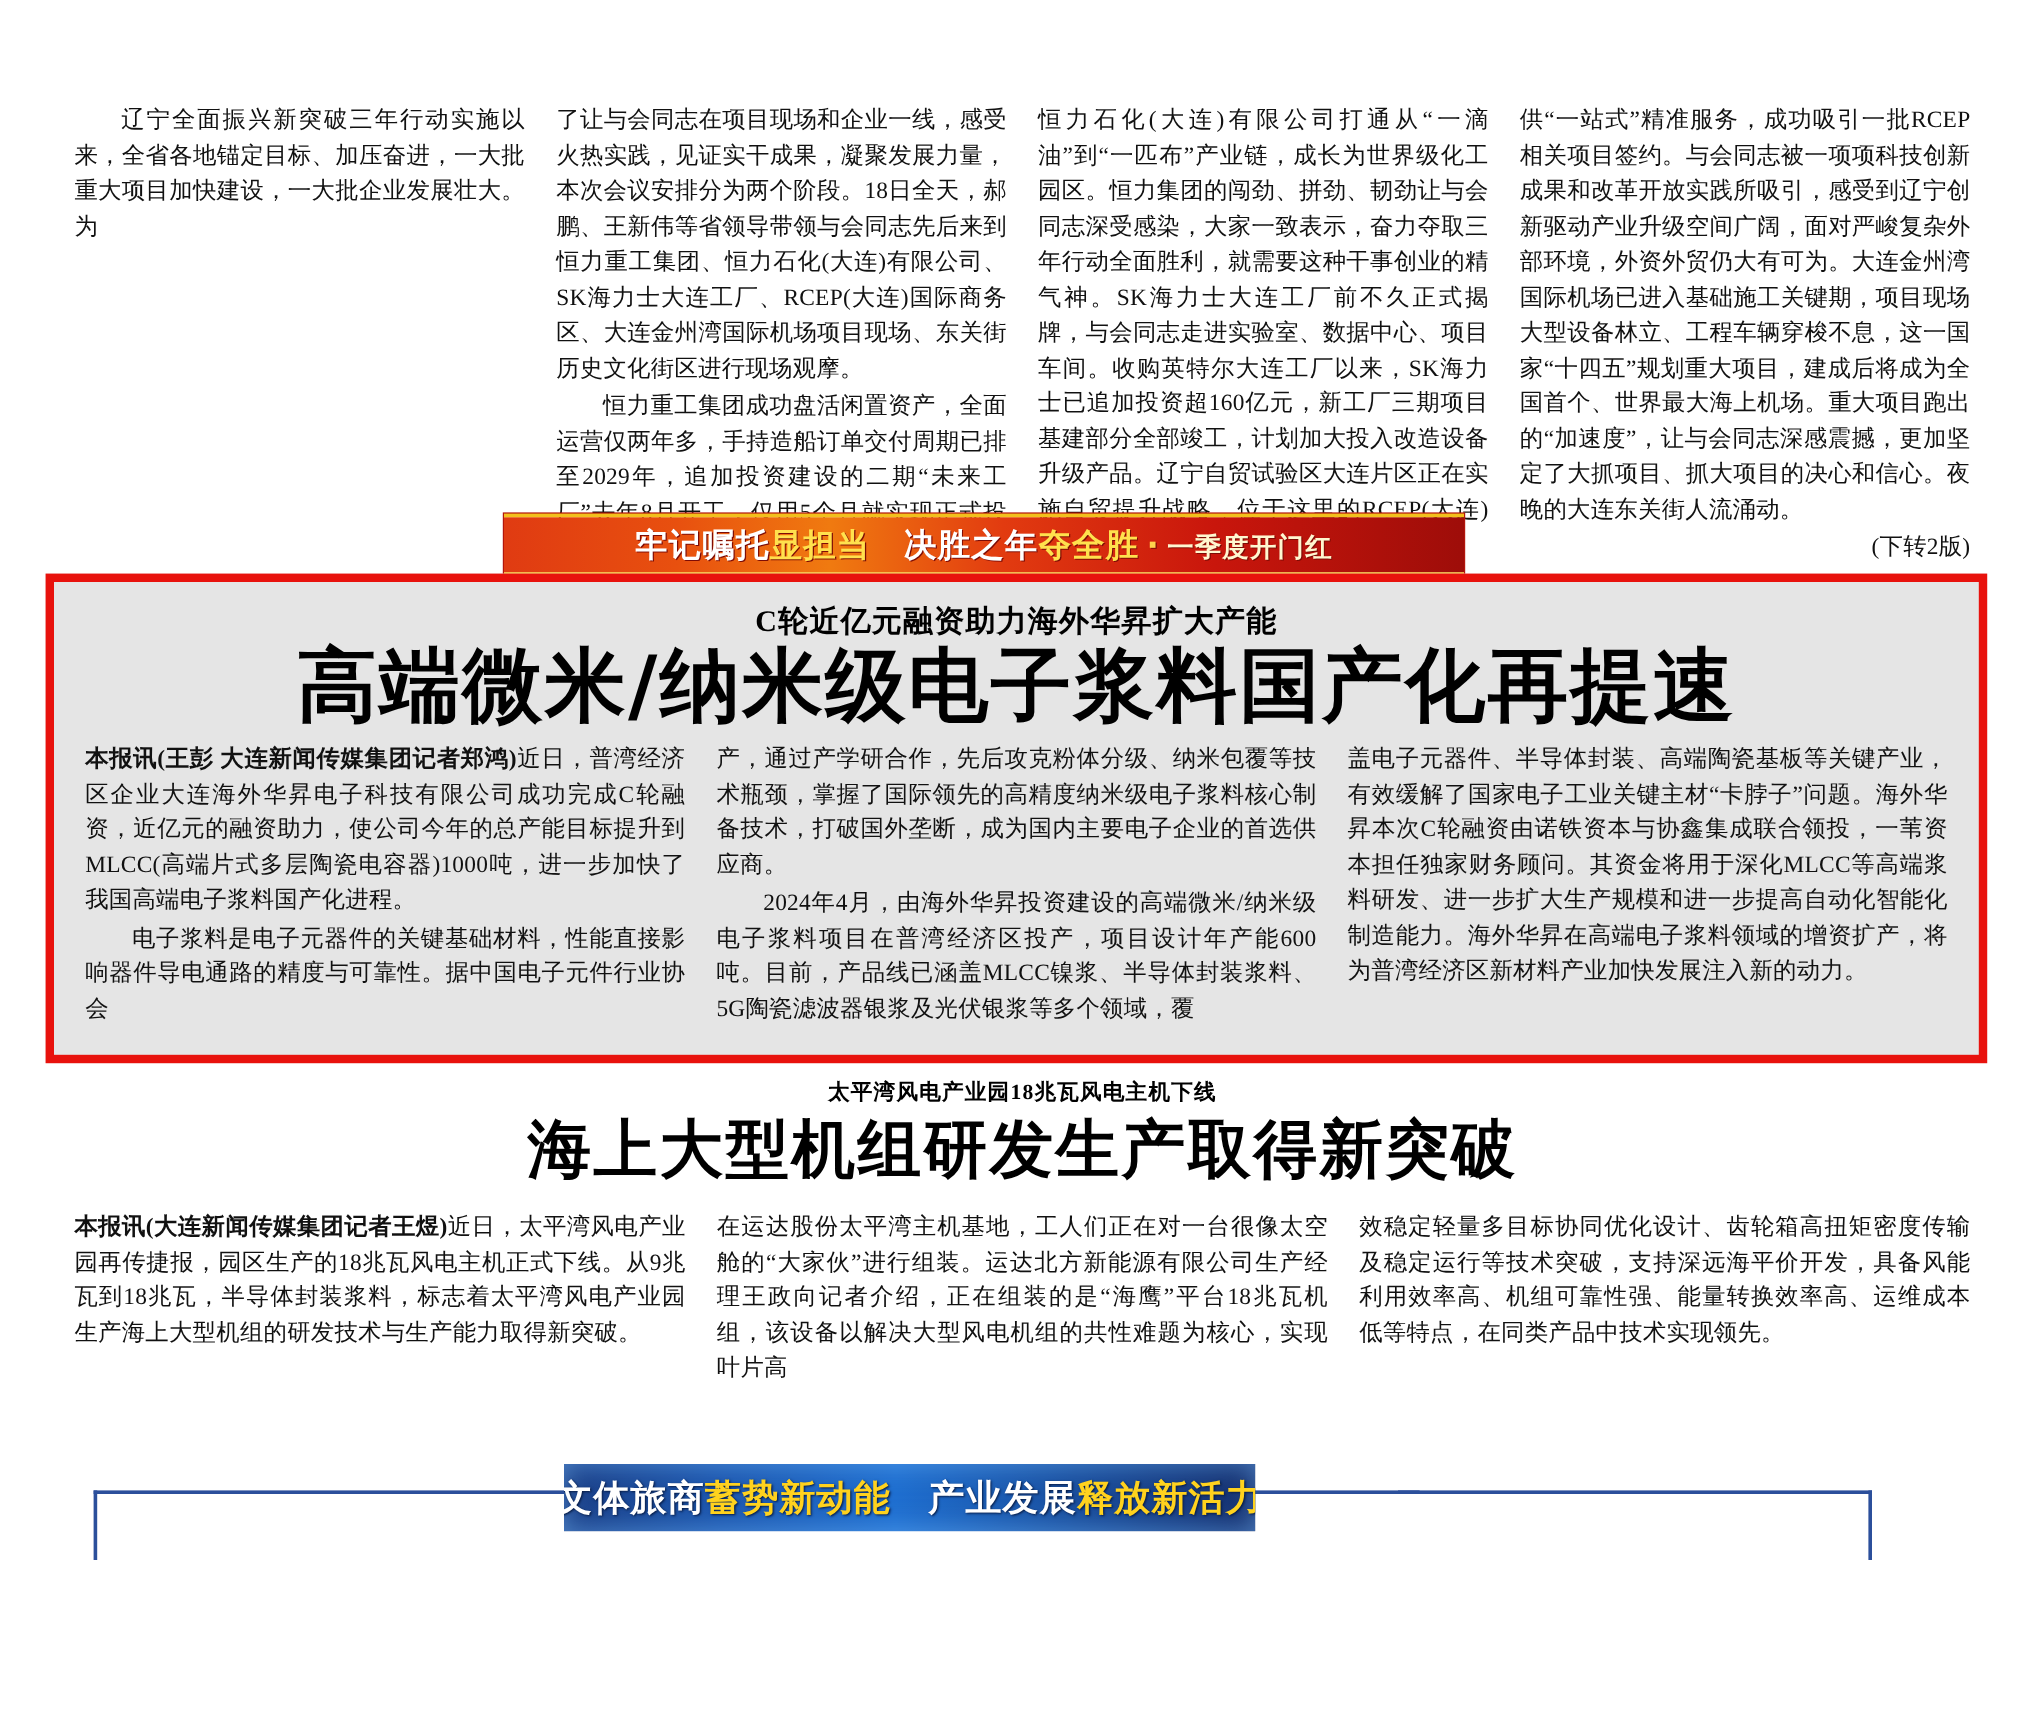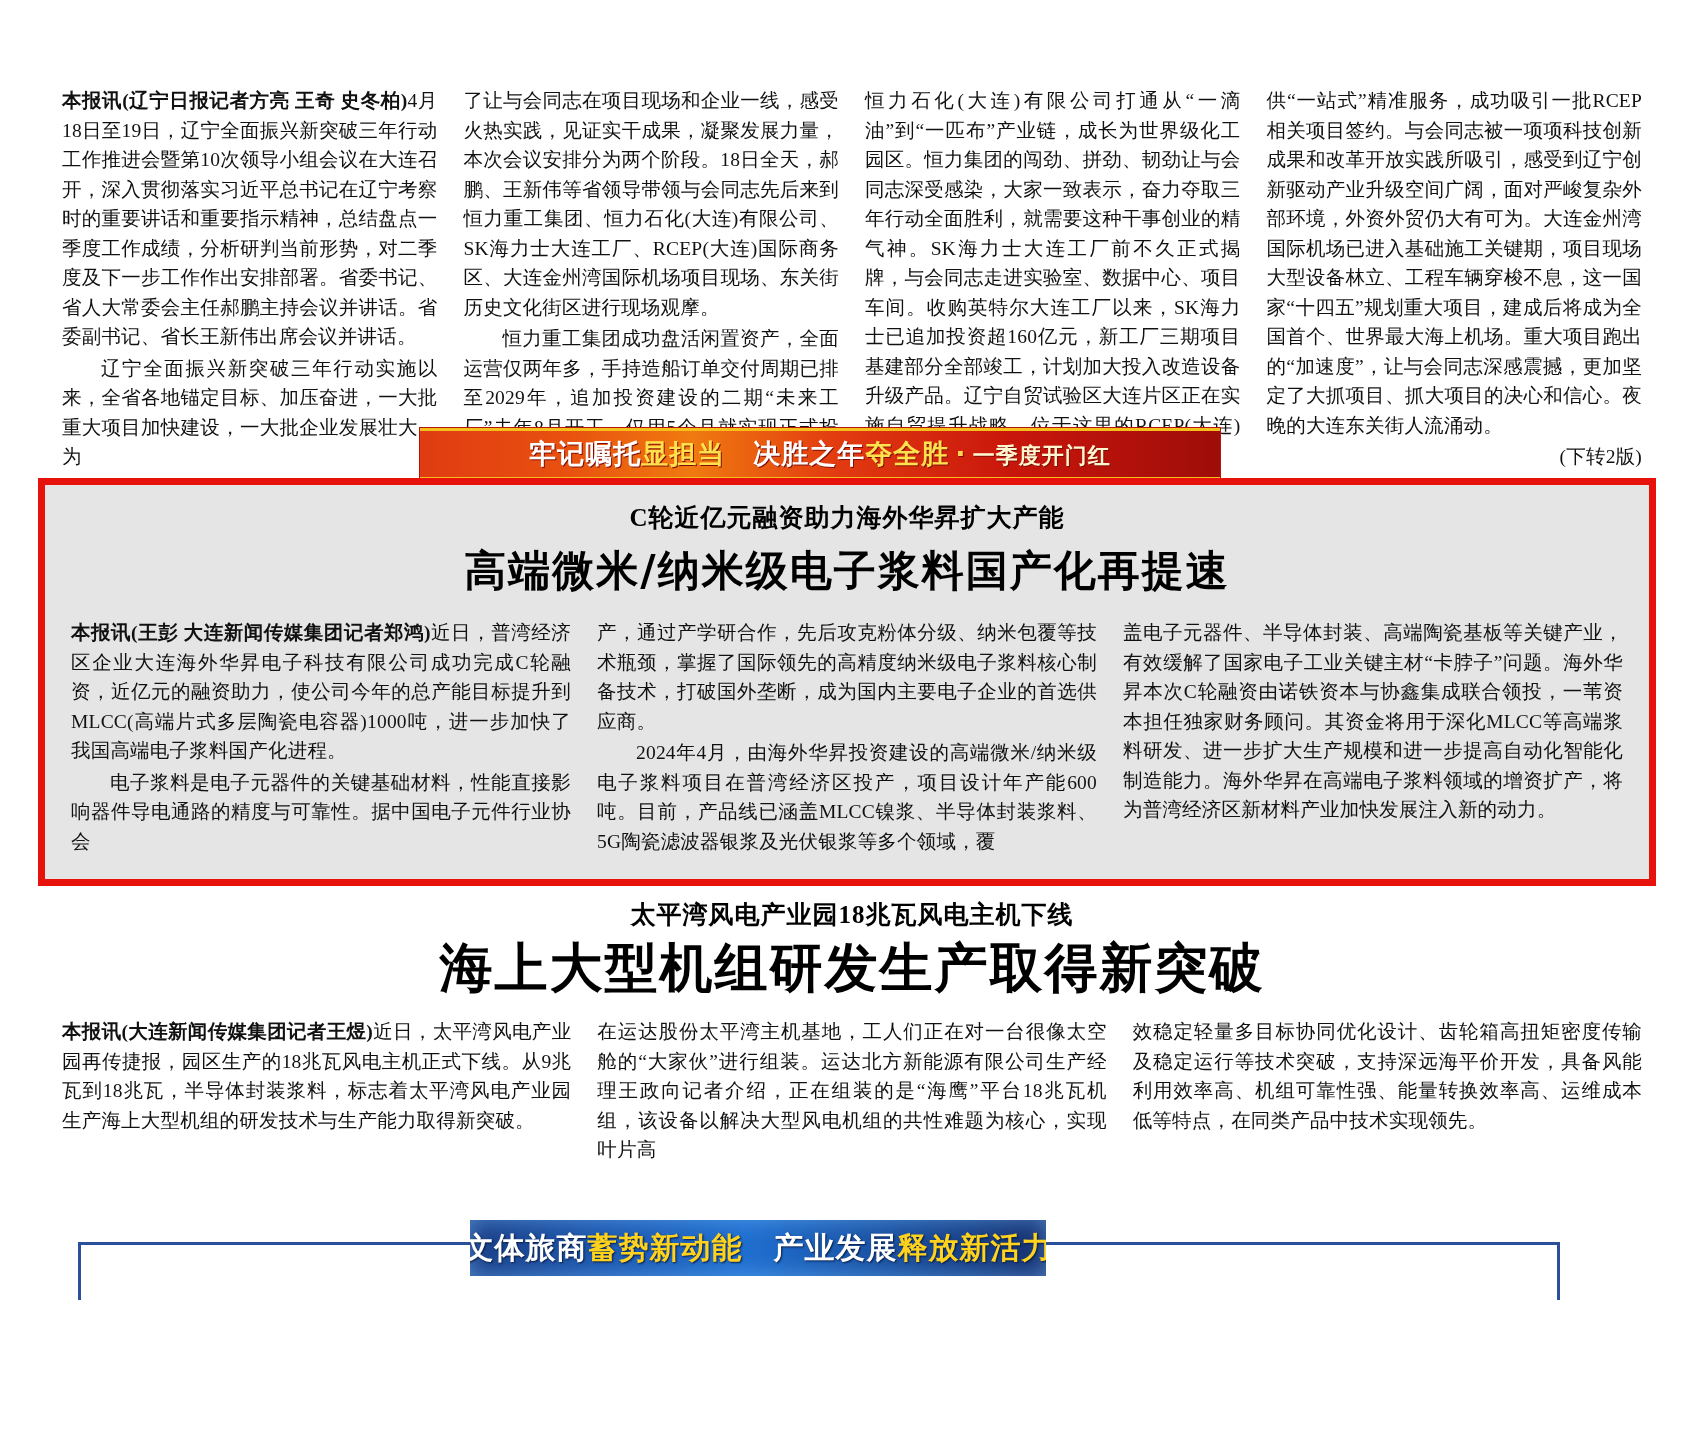--- a/index.html
+++ b/index.html
@@ -102,37 +102,37 @@
     text-align: center;
     font-size: 25px;
     font-weight: bold;
     letter-spacing: 1px;
     color: #000;
     margin-bottom: 6px;
     font-family: "Liberation Serif", serif;
   }
   .headline {
     text-align: center;
-    font-size: 42px;
+    font-size: 67px;
     font-weight: bold;
     letter-spacing: 2px;
     color: #000;
     font-family: "DejaVu Sans", "Liberation Sans", sans-serif;
     margin: 4px 0 16px 0;
     line-height: 62px;
   }
 
   
   #second-article {
     position: absolute;
     left: 62px;
     top: 898px;
     width: 1580px;
   }
-  #second-article .shoulder { font-size: 25px; }
+  #second-article .shoulder { font-size: 18px; }
   #second-article .headline { font-size: 53px; margin-bottom: 18px; }
 
   
   #banner-two {
     position: absolute;
     left: 470px;
     top: 1220px;
     width: 576px;
     height: 56px;
     background: linear-gradient(90deg, #1b3f86 0%, #1d57ae 22%, #1f6fd0 48%, #1a4f9e 74%, #16306e 100%);
@@ -175,21 +175,20 @@
     background: #2b4f9b;
   }
 </style>
 </head>
 <body>
 
 <div class="page">
 
   <div id="top-article" class="cols">
     <div class="col">
-      <p class="para"><span class="bold-lead">本报讯(辽宁日报记者方亮 王奇 史冬柏)</span><span>4月18日至19日，辽宁全面振兴新突破三年行动工作推进会暨第10次领导小组会议在大连召开，深入贯彻落实习近平总书记在辽宁考察时的重要讲话和重要指示精神，总结盘点一季度工作成绩，分析研判当前形势，对二季度及下一步工作作出安排部署。省委书记、省人大常委会主任郝鹏主持会议并讲话。省委副书记、省长王新伟出席会议并讲话。</span></p>
       <p class="para indent">辽宁全面振兴新突破三年行动实施以来，全省各地锚定目标、加压奋进，一大批重大项目加快建设，一大批企业发展壮大。为</p>
     </div>
     <div class="col">
       <p class="para">了让与会同志在项目现场和企业一线，感受火热实践，见证实干成果，凝聚发展力量，本次会议安排分为两个阶段。18日全天，郝鹏、王新伟等省领导带领与会同志先后来到恒力重工集团、恒力石化(大连)有限公司、SK海力士大连工厂、RCEP(大连)国际商务区、大连金州湾国际机场项目现场、东关街历史文化街区进行现场观摩。</p>
       <p class="para indent">恒力重工集团成功盘活闲置资产，全面运营仅两年多，手持造船订单交付周期已排至2029年，追加投资建设的二期“未来工厂”去年8月开工，仅用5个月就实现正式投产。</p>
     </div>
     <div class="col">
       <p class="para">恒力石化(大连)有限公司打通从“一滴油”到“一匹布”产业链，成长为世界级化工园区。恒力集团的闯劲、拼劲、韧劲让与会同志深受感染，大家一致表示，奋力夺取三年行动全面胜利，就需要这种干事创业的精气神。SK海力士大连工厂前不久正式揭牌，与会同志走进实验室、数据中心、项目车间。收购英特尔大连工厂以来，SK海力士已追加投资超160亿元，新工厂三期项目基建部分全部竣工，计划加大投入改造设备升级产品。辽宁自贸试验区大连片区正在实施自贸提升战略，位于这里的RCEP(大连)国际商务区为外贸企业提</p>
     </div>
     <div class="col">

